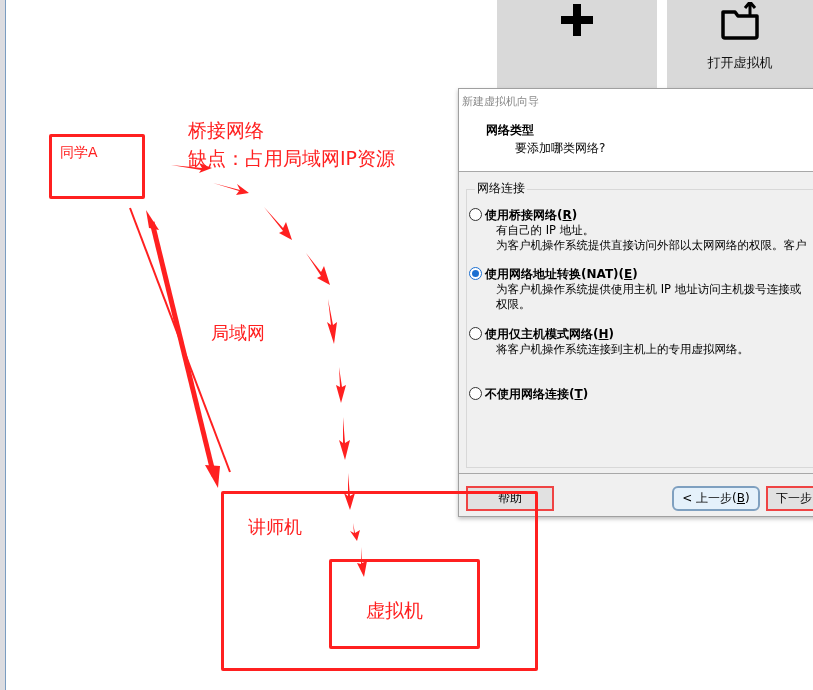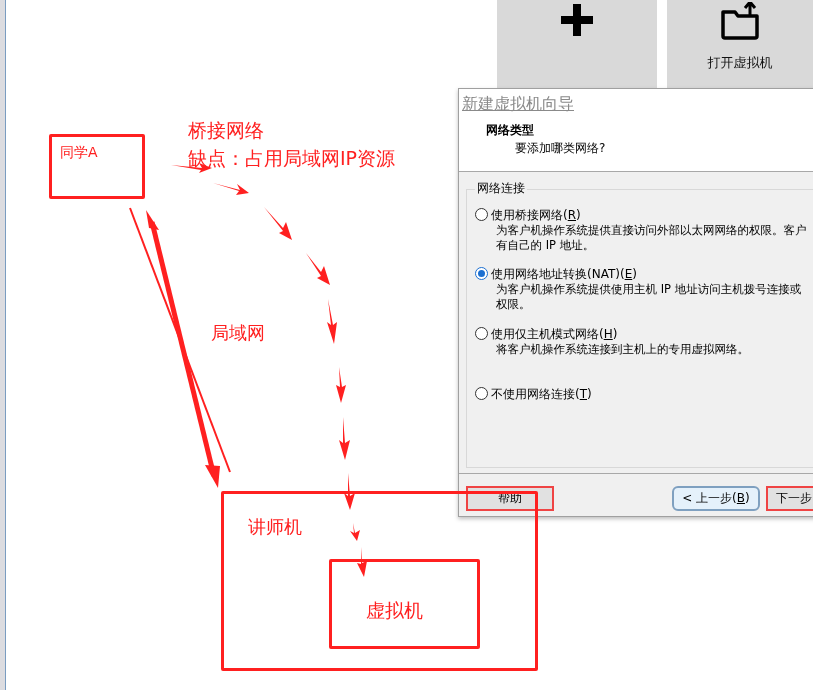--- a/index.html
+++ b/index.html
@@ -13,29 +13,29 @@
   .tile-create { left: 497px; width: 160px; }
   .tile-open { left: 667px; width: 146px; }
   .tile-label { position: absolute; left: 0; right: 0; top: 54px; text-align: center; font-size: 13px; color: #111; }
   .tile-icon { position: absolute; left: 50%; top: 2px; transform: translateX(-50%); }
 
   .dialog {
     position: absolute; left: 458px; top: 88px; width: 360px; height: 427px;
     background: #f0f0f0; border: 1px solid #a0a0a0; box-shadow: 0 2px 4px rgba(0,0,0,0.25);
   }
   .dlg-head { position: absolute; left: 0; top: 0; right: 0; height: 82px; background: #ffffff; border-bottom: 1px solid #a8a8a8; }
-  .dlg-title { position: absolute; left: 3px; top: 5px; font-size: 16px; color: #8a8a8a; text-decoration: underline; }
+  .dlg-title { position: absolute; left: 3px; top: 5px; font-size: 11px; color: #8a8a8a; }
   .dlg-heading { position: absolute; left: 27px; top: 33px; font-size: 12px; font-weight: bold; color: #000; }
   .dlg-sub { position: absolute; left: 56px; top: 51px; font-size: 12px; color: #000; text-align: right; }
   .group {
     position: absolute; left: 7px; top: 100px; width: 360px; height: 277px;
     border: 1px solid #d8d8d8; border-right: none;
   }
   .group-legend { position: absolute; left: 8px; top: -10px; background: #f0f0f0; padding: 0 2px; font-size: 12px; color: #000; }
-  .opt { position: absolute; left: 8px; font-size: 12px; color: #000; white-space: nowrap; }
+  .opt { position: absolute; left: 2px; font-size: 12px; color: #000; white-space: nowrap; font-weight: bold; }
   .radio {
     display: inline-block; width: 11px; height: 11px; border: 1px solid #333; border-radius: 50%;
     background: #fff; vertical-align: -2px; margin-right: 3px; position: relative;
   }
   .radio.checked { border-color: #1b6fd1; }
   .radio.checked::after {
     content: ""; position: absolute; left: 2px; top: 2px; width: 7px; height: 7px; border-radius: 50%; background: #1b6fd1;
   }
   .opt-desc { position: absolute; left: 29px; font-size: 11.5px; color: #000; white-space: nowrap; line-height: 15px; }
   .dlg-sep { position: absolute; left: 0; right: 0; top: 384px; border-top: 1px solid #a8a8a8; }
@@ -82,22 +82,22 @@
     <div class="dlg-sub">要添加哪类网络?</div>
   </div>
 
   <div class="group">
     <div class="group-legend">网络连接</div>
 
     <div class="opt" style="top:17px">
       <span class="radio"></span><span>使用桥接网络(</span><span class="u">R</span><span>)</span>
     </div>
     <div class="opt-desc" style="top:33px">
+      <div>有自己的 IP 地址。</div>
       <div>为客户机操作系统提供直接访问外部以太网网络的权限。客户</div>
-      <div>有自己的 IP 地址。</div>
     </div>
 
     <div class="opt" style="top:76px">
       <span class="radio checked"></span><span>使用网络地址转换(NAT)(</span><span class="u">E</span><span>)</span>
     </div>
     <div class="opt-desc" style="top:92px">
       <div>为客户机操作系统提供使用主机 IP 地址访问主机拨号连接或</div>
       <div>权限。</div>
     </div>
 

